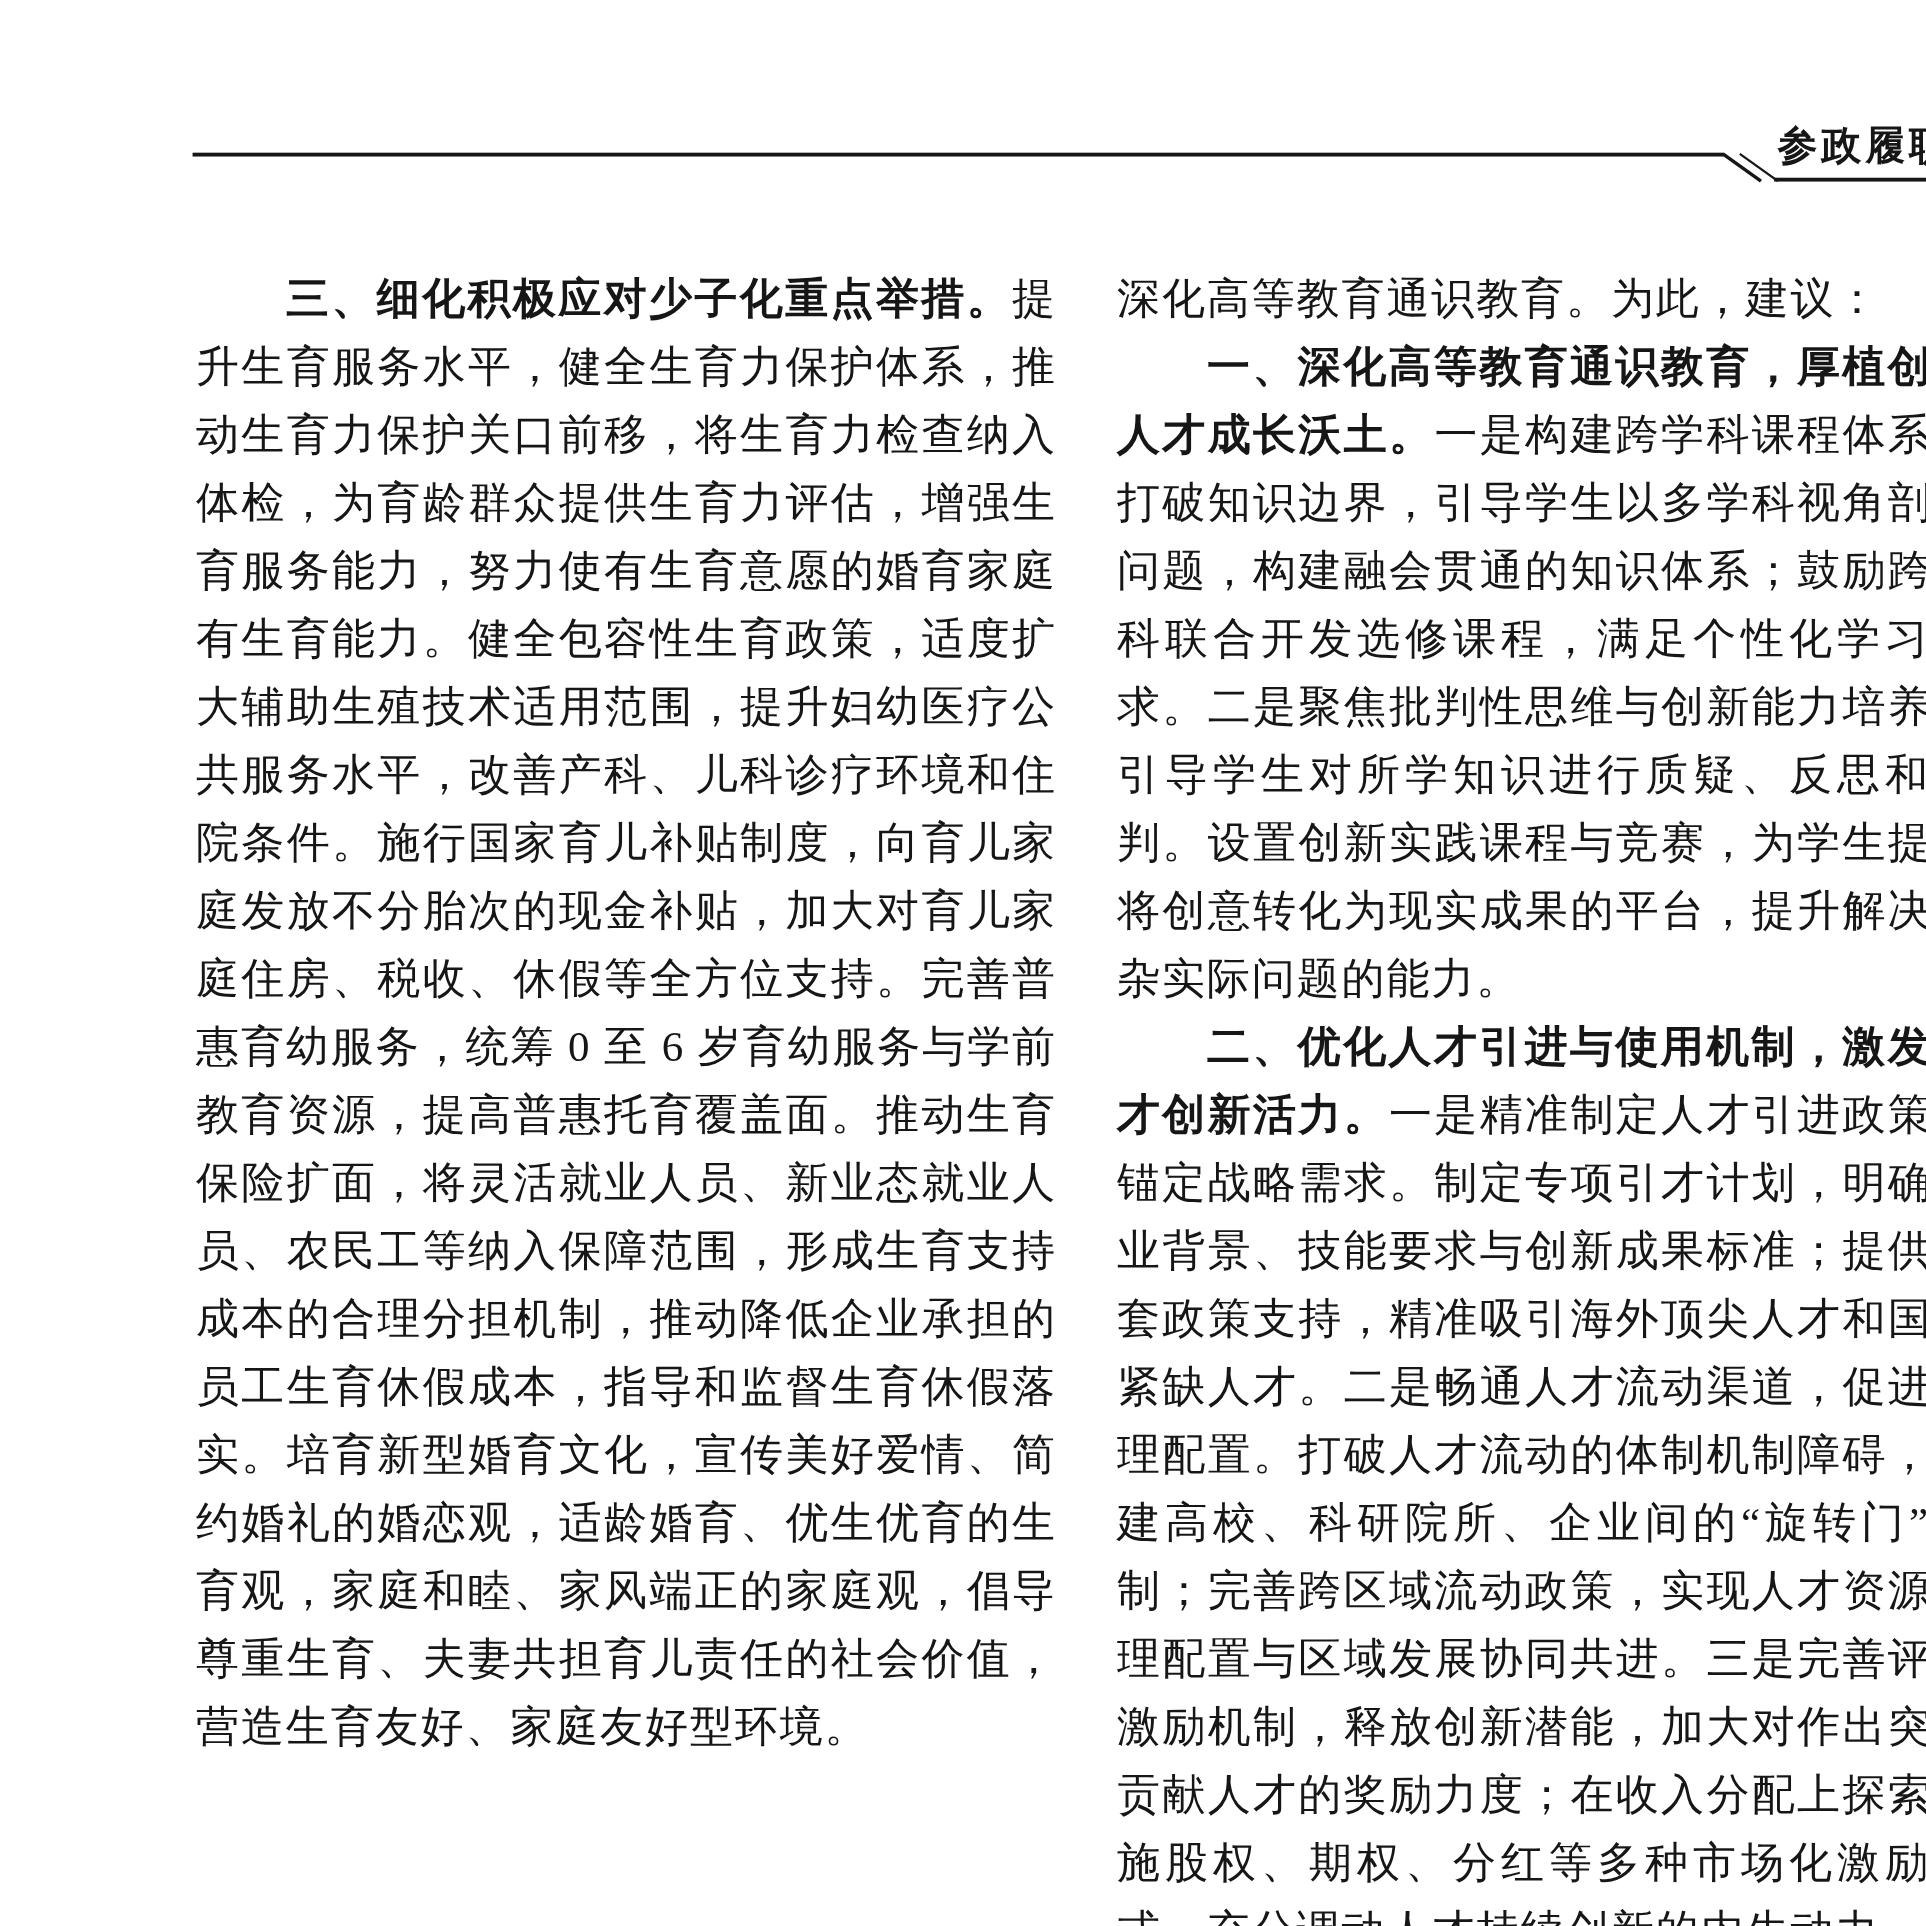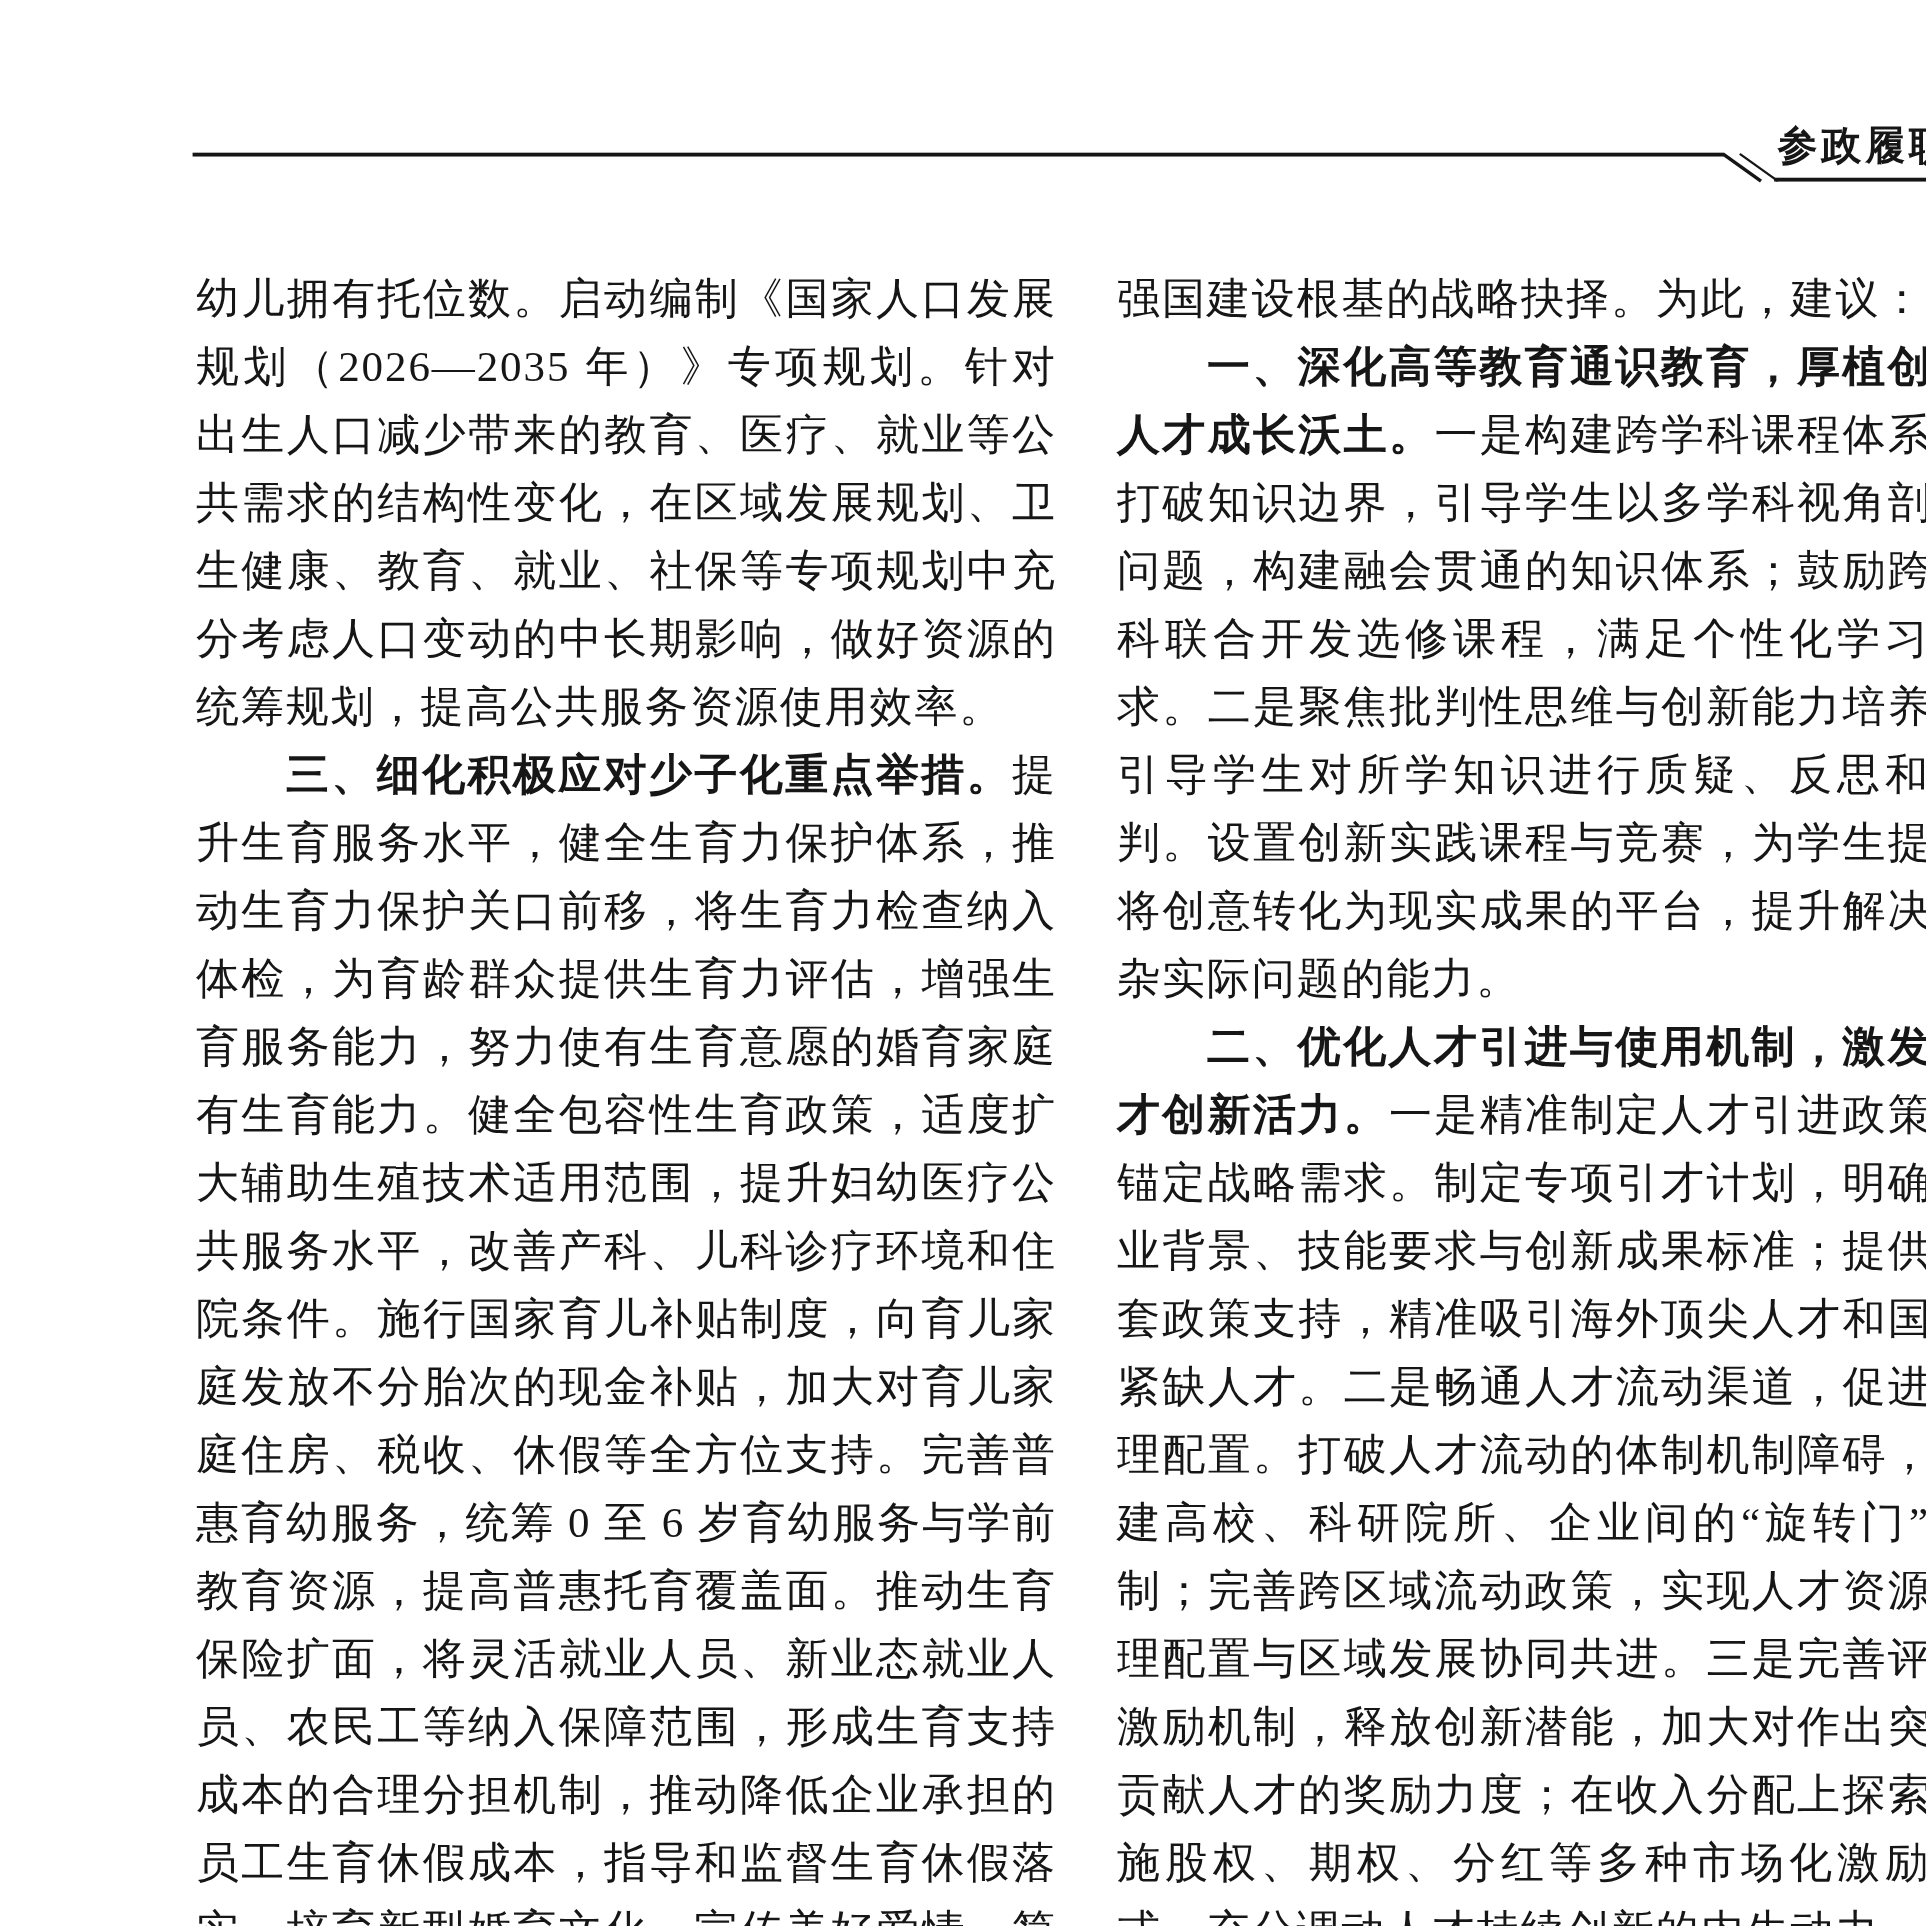--- a/index.html
+++ b/index.html
@@ -39,32 +39,29 @@
   <svg class="header-art" width="2140" height="216" viewBox="0 0 5556 560">
     <rect x="500" y="396" width="3975" height="10" fill="#161616"></rect>
     <line x1="4473" y1="399" x2="4572" y2="470" stroke="#161616" stroke-width="9"></line>
     <line x1="4517" y1="399" x2="4616" y2="470" stroke="#161616" stroke-width="6"></line>
     <rect x="4606" y="461" width="505" height="10" fill="#161616"></rect>
   </svg>
 
   <div class="header-label">参政履职</div>
 
   <section class="col col-left">
-    <p class="body-p">
-      <span>幼儿拥有托位数。启动编制《国家人口发展规划（2026—2035 年）》专项规划。针对出生人口减少带来的教育、医疗、就业等公共需求的结构性变化，在区域发展规划、卫生健康、教育、就业、社保等专项规划中充分考虑人口变动的中长期影响，做好资源的统筹规划，提高公共服务资源使用效率。</span>
-    </p>
     <p class="body-p indent">
       <strong class="lead">三、细化积极应对少子化重点举措。</strong><span>提升生育服务水平，健全生育力保护体系，推动生育力保护关口前移，将生育力检查纳入体检，为育龄群众提供生育力评估，增强生育服务能力，努力使有生育意愿的婚育家庭有生育能力。健全包容性生育政策，适度扩大辅助生殖技术适用范围，提升妇幼医疗公共服务水平，改善产科、儿科诊疗环境和住院条件。施行国家育儿补贴制度，向育儿家庭发放不分胎次的现金补贴，加大对育儿家庭住房、税收、休假等全方位支持。完善普惠育幼服务，统筹 0 至 6 岁育幼服务与学前教育资源，提高普惠托育覆盖面。推动生育保险扩面，将灵活就业人员、新业态就业人员、农民工等纳入保障范围，形成生育支持成本的合理分担机制，推动降低企业承担的员工生育休假成本，指导和监督生育休假落实。培育新型婚育文化，宣传美好爱情、简约婚礼的婚恋观，适龄婚育、优生优育的生育观，家庭和睦、家风端正的家庭观，倡导尊重生育、夫妻共担育儿责任的社会价值，营造生育友好、家庭友好型环境。</span>
     </p>
 
   </section>
 
   <section class="col col-right">
     <p class="body-p">
-      <span>强国建设根基的战略抉择。为此，建议：</span>
+      <span>深化高等教育通识教育。为此，建议：</span>
     </p>
     <p class="body-p indent">
       <strong class="lead">一、深化高等教育通识教育，厚植创新人才成长沃土。</strong><span>一是构建跨学科课程体系，打破知识边界，引导学生以多学科视角剖析问题，构建融会贯通的知识体系；鼓励跨学科联合开发选修课程，满足个性化学习需求。二是聚焦批判性思维与创新能力培养，引导学生对所学知识进行质疑、反思和批判。设置创新实践课程与竞赛，为学生提供将创意转化为现实成果的平台，提升解决复杂实际问题的能力。</span>
     </p>
     <p class="body-p indent">
       <strong class="lead">二、优化人才引进与使用机制，激发人才创新活力。</strong><span>一是精准制定人才引进政策，锚定战略需求。制定专项引才计划，明确专业背景、技能要求与创新成果标准；提供配套政策支持，精准吸引海外顶尖人才和国内紧缺人才。二是畅通人才流动渠道，促进合理配置。打破人才流动的体制机制障碍，构建高校、科研院所、企业间的“旋转门”机制；完善跨区域流动政策，实现人才资源合理配置与区域发展协同共进。三是完善评价激励机制，释放创新潜能，加大对作出突出贡献人才的奖励力度；在收入分配上探索实施股权、期权、分红等多种市场化激励方式，充分调动人才持续创新的内生动力。</span>
     </p>
 
   </section>
 

